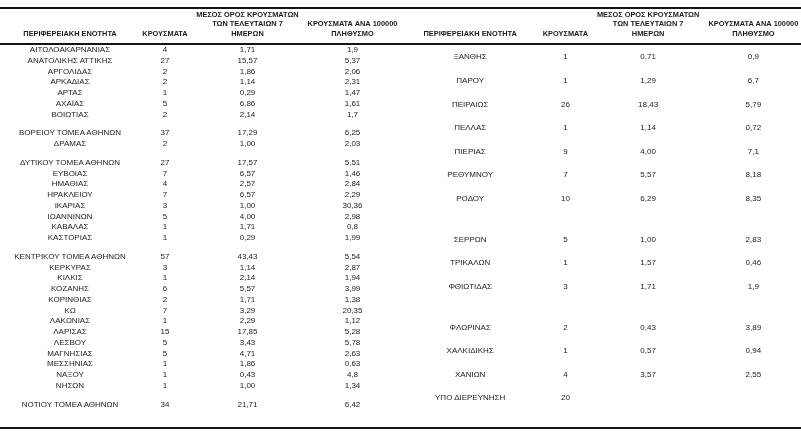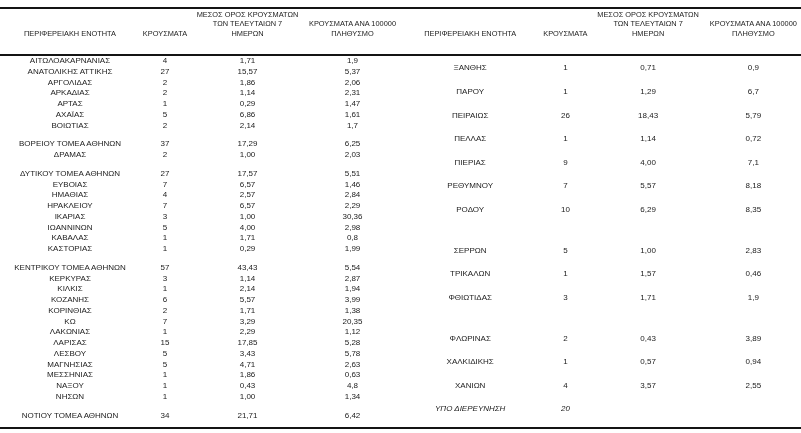--- a/index.html
+++ b/index.html
@@ -13,30 +13,30 @@
   .tables{position:absolute;top:9px;left:0;width:801px;display:flex;}
   table{border-collapse:collapse;table-layout:fixed;}
   table.half-left{width:400px;}
   table.half-right{width:401px;}
   col.c-region{width:140px;}
   col.c-cases{width:50px;}
   col.c-avg{width:115px;}
   col.c-per{width:95px;}
   th{
     height:29px;vertical-align:bottom;text-align:center;
-    font-weight:normal;font-size:7.4px;line-height:9.4px;
-    white-space:pre-line;padding:0 0 16px 0;
+    font-weight:bold;font-size:7.4px;line-height:9.4px;
+    white-space:pre-line;padding:0 0 5px 0;
     border-bottom:2px solid #141414;color:#1b1b1b;
   }
   td{
     height:10.75px;font-size:8px;line-height:10.75px;text-align:center;
     padding:0;white-space:nowrap;overflow:hidden;color:#1b1b1b;
   }
   tr.spacer td{height:8px;}
-  tr.italic td{font-style:italic;}
+  tr.italic td{}
 </style>
 </head>
 <body>
 
 <div class="sheet">
   <div class="rule rule-top"></div>
 
   <div class="tables">
 
     <table class="half-left">

